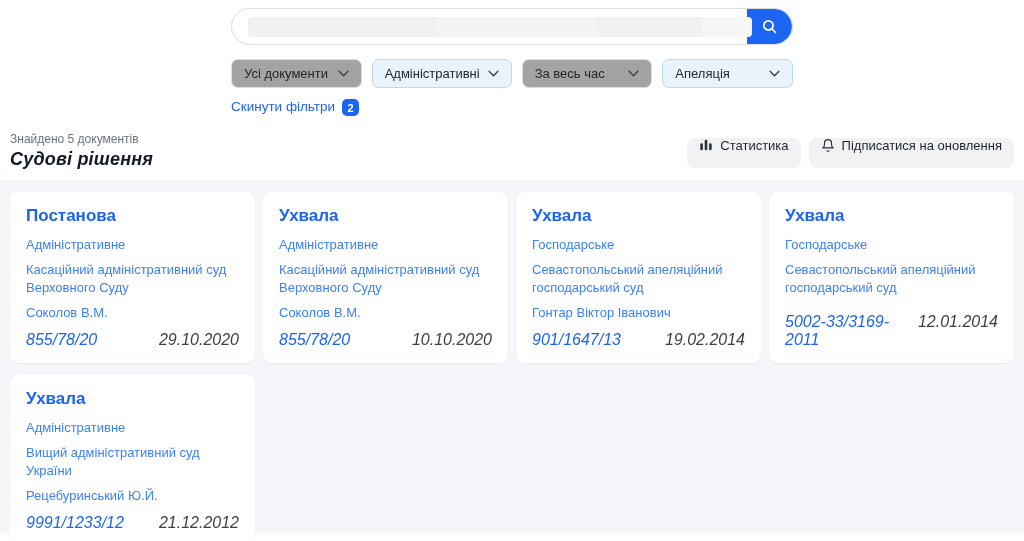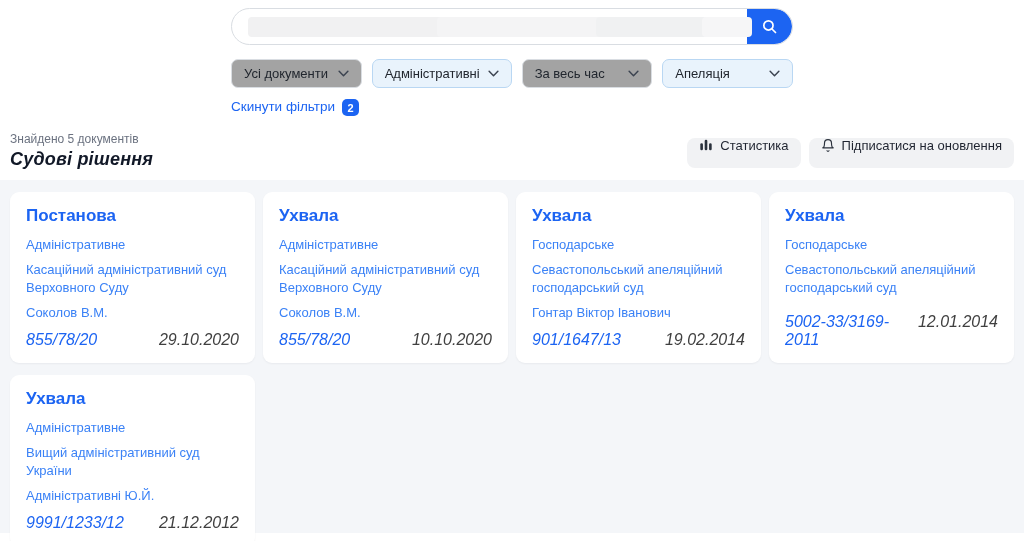--- a/index.html
+++ b/index.html
@@ -261,20 +261,20 @@
     <div class="card-footer">
       <a class="case-link">5002-33/3169-2011</a>
       <span class="card-date">12.01.2014</span>
     </div>
   </div>
 
   <div class="card">
     <div class="card-title">Ухвала</div>
     <div class="card-line">Адміністративне</div>
     <div class="card-line">Вищий адміністративний суд України</div>
-    <div class="card-line judge">Адміністративні Ю.Й.</div>
+    <div class="card-line judge">Рецебуринський Ю.Й.</div>
     <div class="card-footer">
       <a class="case-link">9991/1233/12</a>
       <span class="card-date">21.12.2012</span>
     </div>
   </div>
 </div>
 </div>
 
 </body></html>

